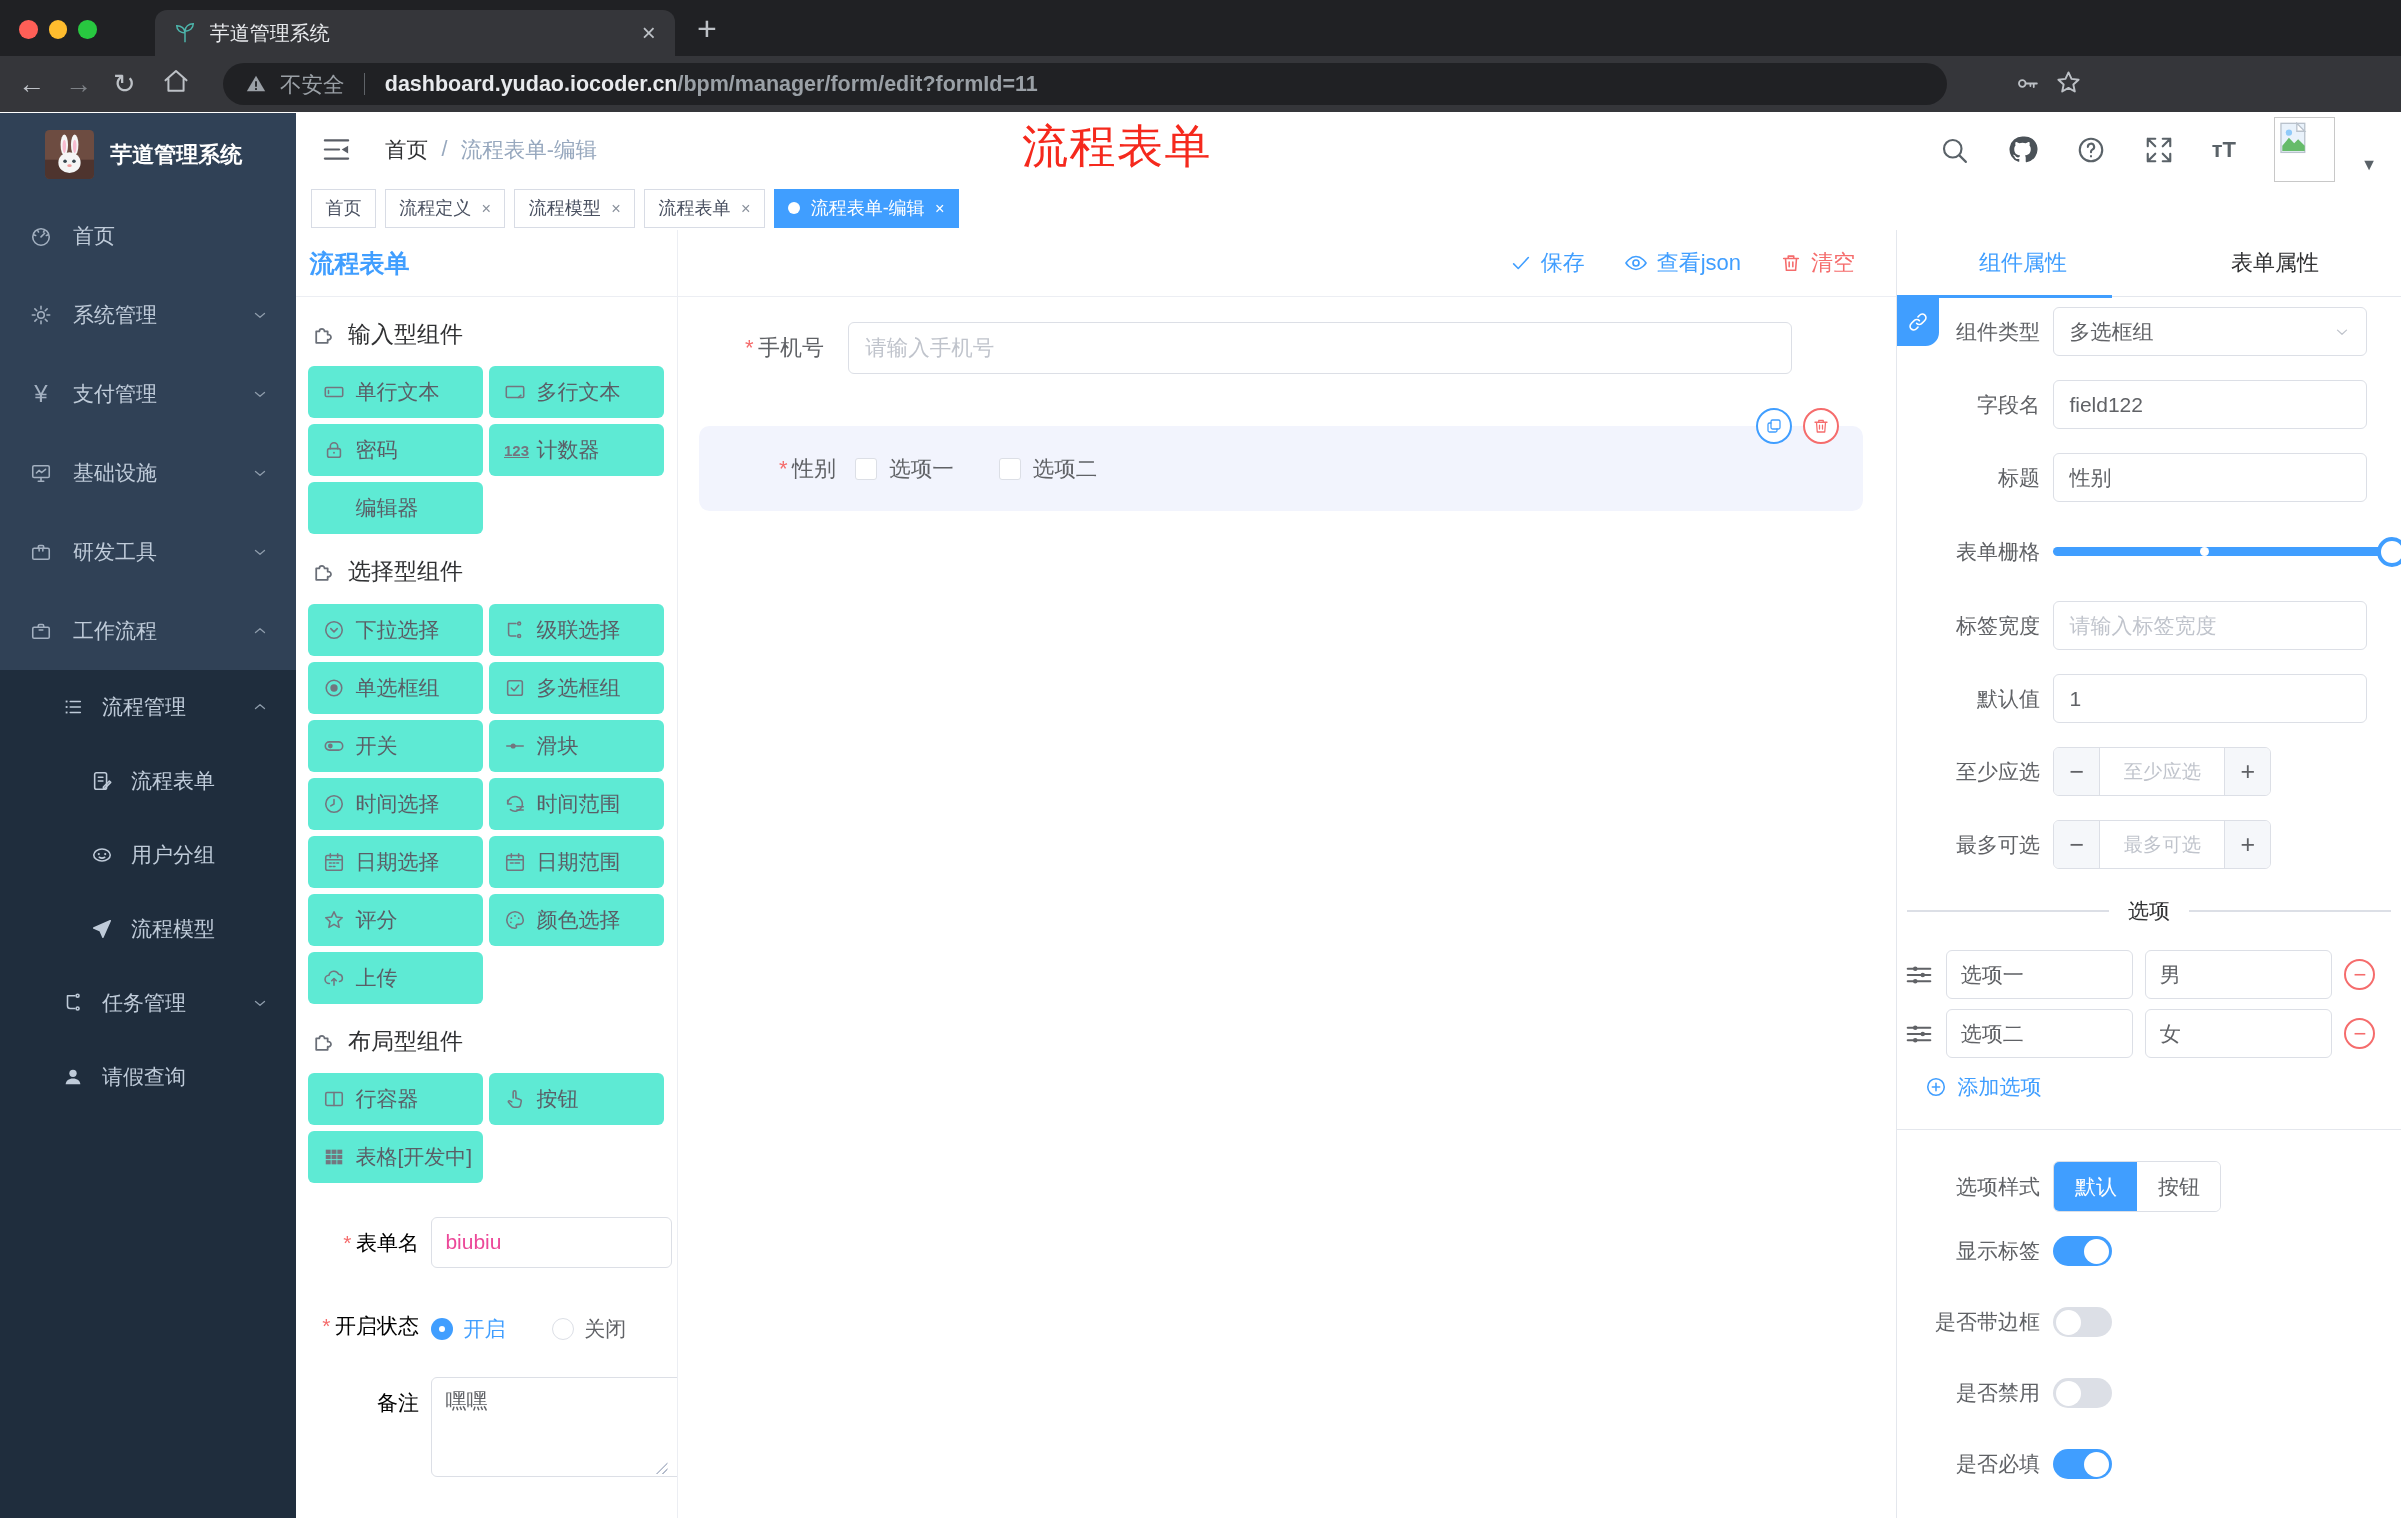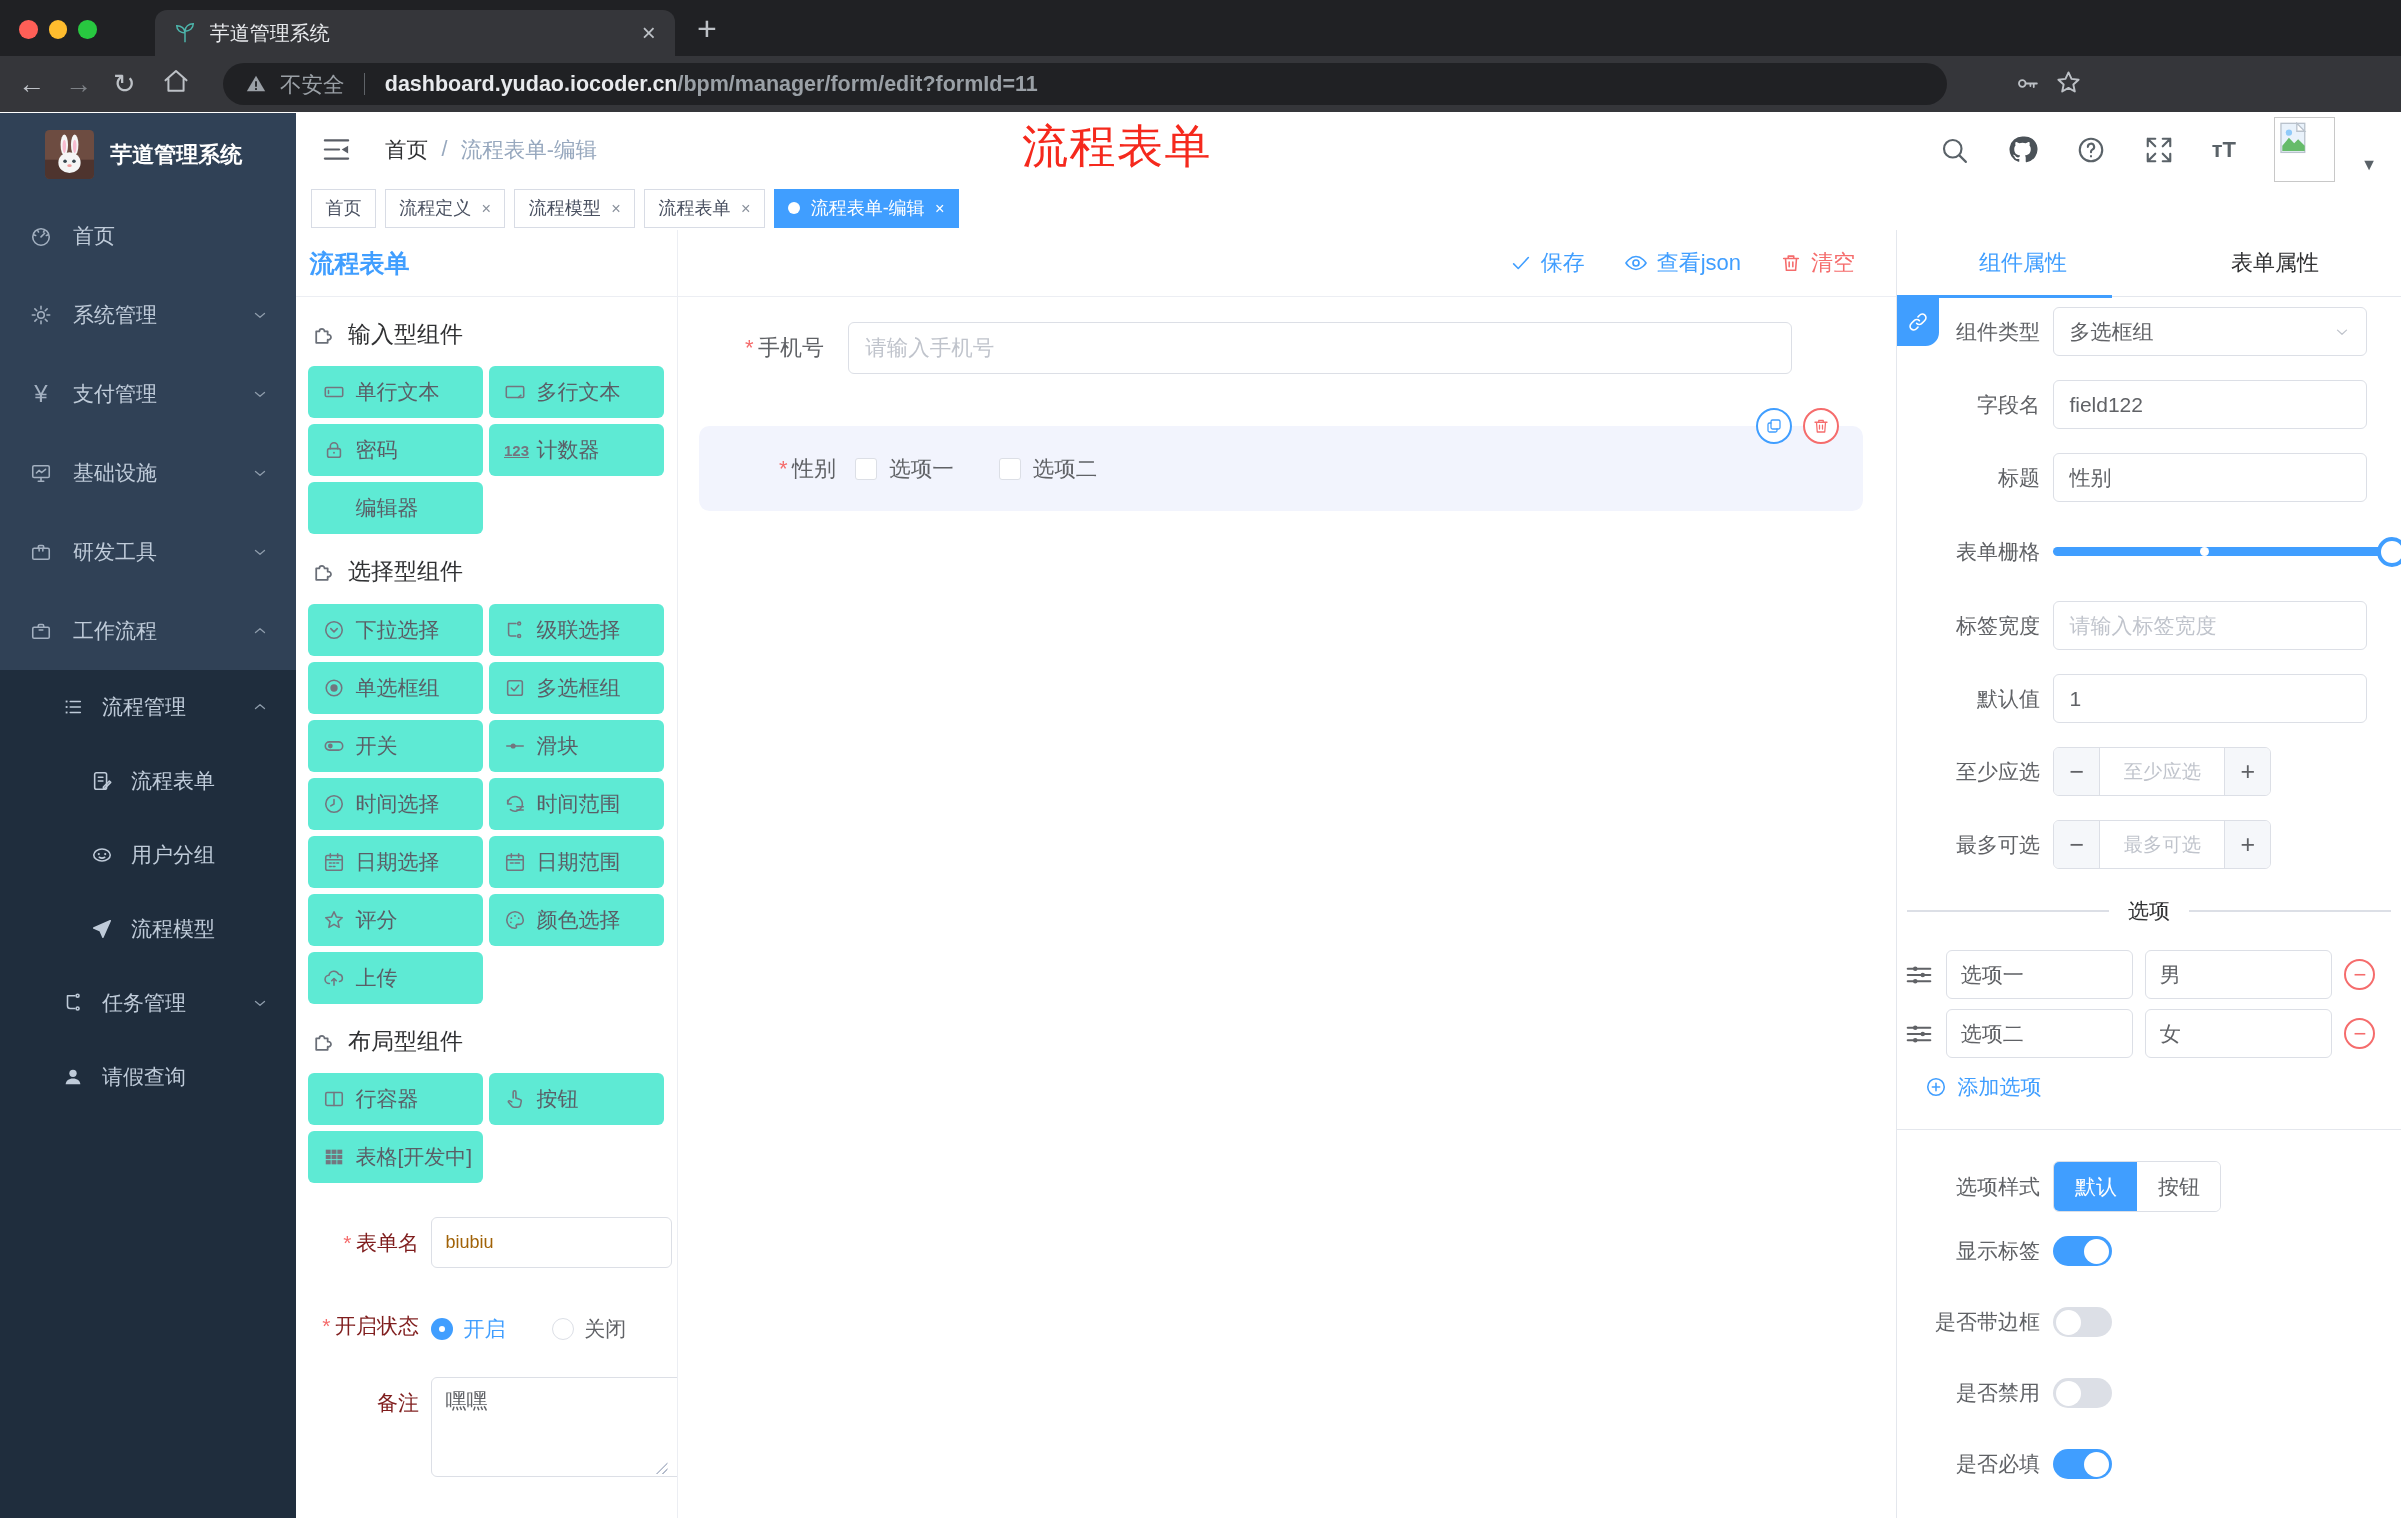--- a/index.html
+++ b/index.html
@@ -73,23 +73,23 @@
   
   .pal-body { padding:0 12px; }
   .sec-head { display:flex; align-items:center; gap:12px; margin:22px 0 16.3px 3px; font-size:23px; color:#303133; }
   .sec-head .pz { color:#6a6f78; }
   .pgrid { display:flex; flex-wrap:wrap; gap:6px; }
   .pbtn { width:175px; height:52px; background:#5eead4; border-radius:6px; display:flex; align-items:center; padding-left:15px; gap:10.4px; font-size:21px; color:#5a5e66; }
   .pbtn .pic { color:#73767f; width:22px; flex:none; }
 
   .meta-form { margin-top:34px; }
   .mrow { display:flex; align-items:flex-start; margin-bottom:34px; }
-  .mlabel { width:111px; text-align:right; font-size:21px; color:#7f1d1d; margin-right:12px; padding-top:12px; flex:none; }
+  .mlabel { width:111px; text-align:right; font-size:21px; color:#000000; margin-right:12px; padding-top:12px; flex:none; }
   .req::before { content:"*"; color:#f56c6c; margin-right:4.5px; }
-  .minput { width:241px; height:51px; border:1.5px solid #dcdfe6; border-radius:6px; font-size:18px; color:#a16207; padding:0 13.4px; font-family:inherit; outline:none; background:#fff; }
+  .minput { width:241px; height:51px; border:1.5px solid #dcdfe6; border-radius:6px; font-size:21px; color:#ec4899; padding:0 13.4px; font-family:inherit; outline:none; background:#fff; }
   .mtextarea { width:280px; height:100px; border:1.5px solid #dcdfe6; border-radius:6px; font-size:21px; color:#606266; padding:9px 13.4px; font-family:inherit; outline:none; resize:none; position:relative; }
   .ta-wrap { position:relative; width:241px; }
   .ta-wrap::after { content:""; position:absolute; right:4.5px; bottom:6px; width:12px; height:12px; clip-path:polygon(100% 0,100% 100%,0 100%); background:repeating-linear-gradient(-45deg,transparent 0 3px,#b4bccc 3px 4.5px); }
   .radio-line { display:flex; align-items:center; gap:10.4px; padding-top:13.4px; font-size:21px; color:#606266; }
   .radio { width:22px; height:22px; border-radius:50%; border:1.5px solid #dcdfe6; background:#fff; flex:none; }
   .radio.checked { border:none; background:#409eff; position:relative; }
   .radio.checked::after { content:""; position:absolute; left:8.2px; top:8.2px; width:6px; height:6px; border-radius:50%; background:#fff; }
   .on-label { color:#409eff; margin-right:36px; }
 
   

